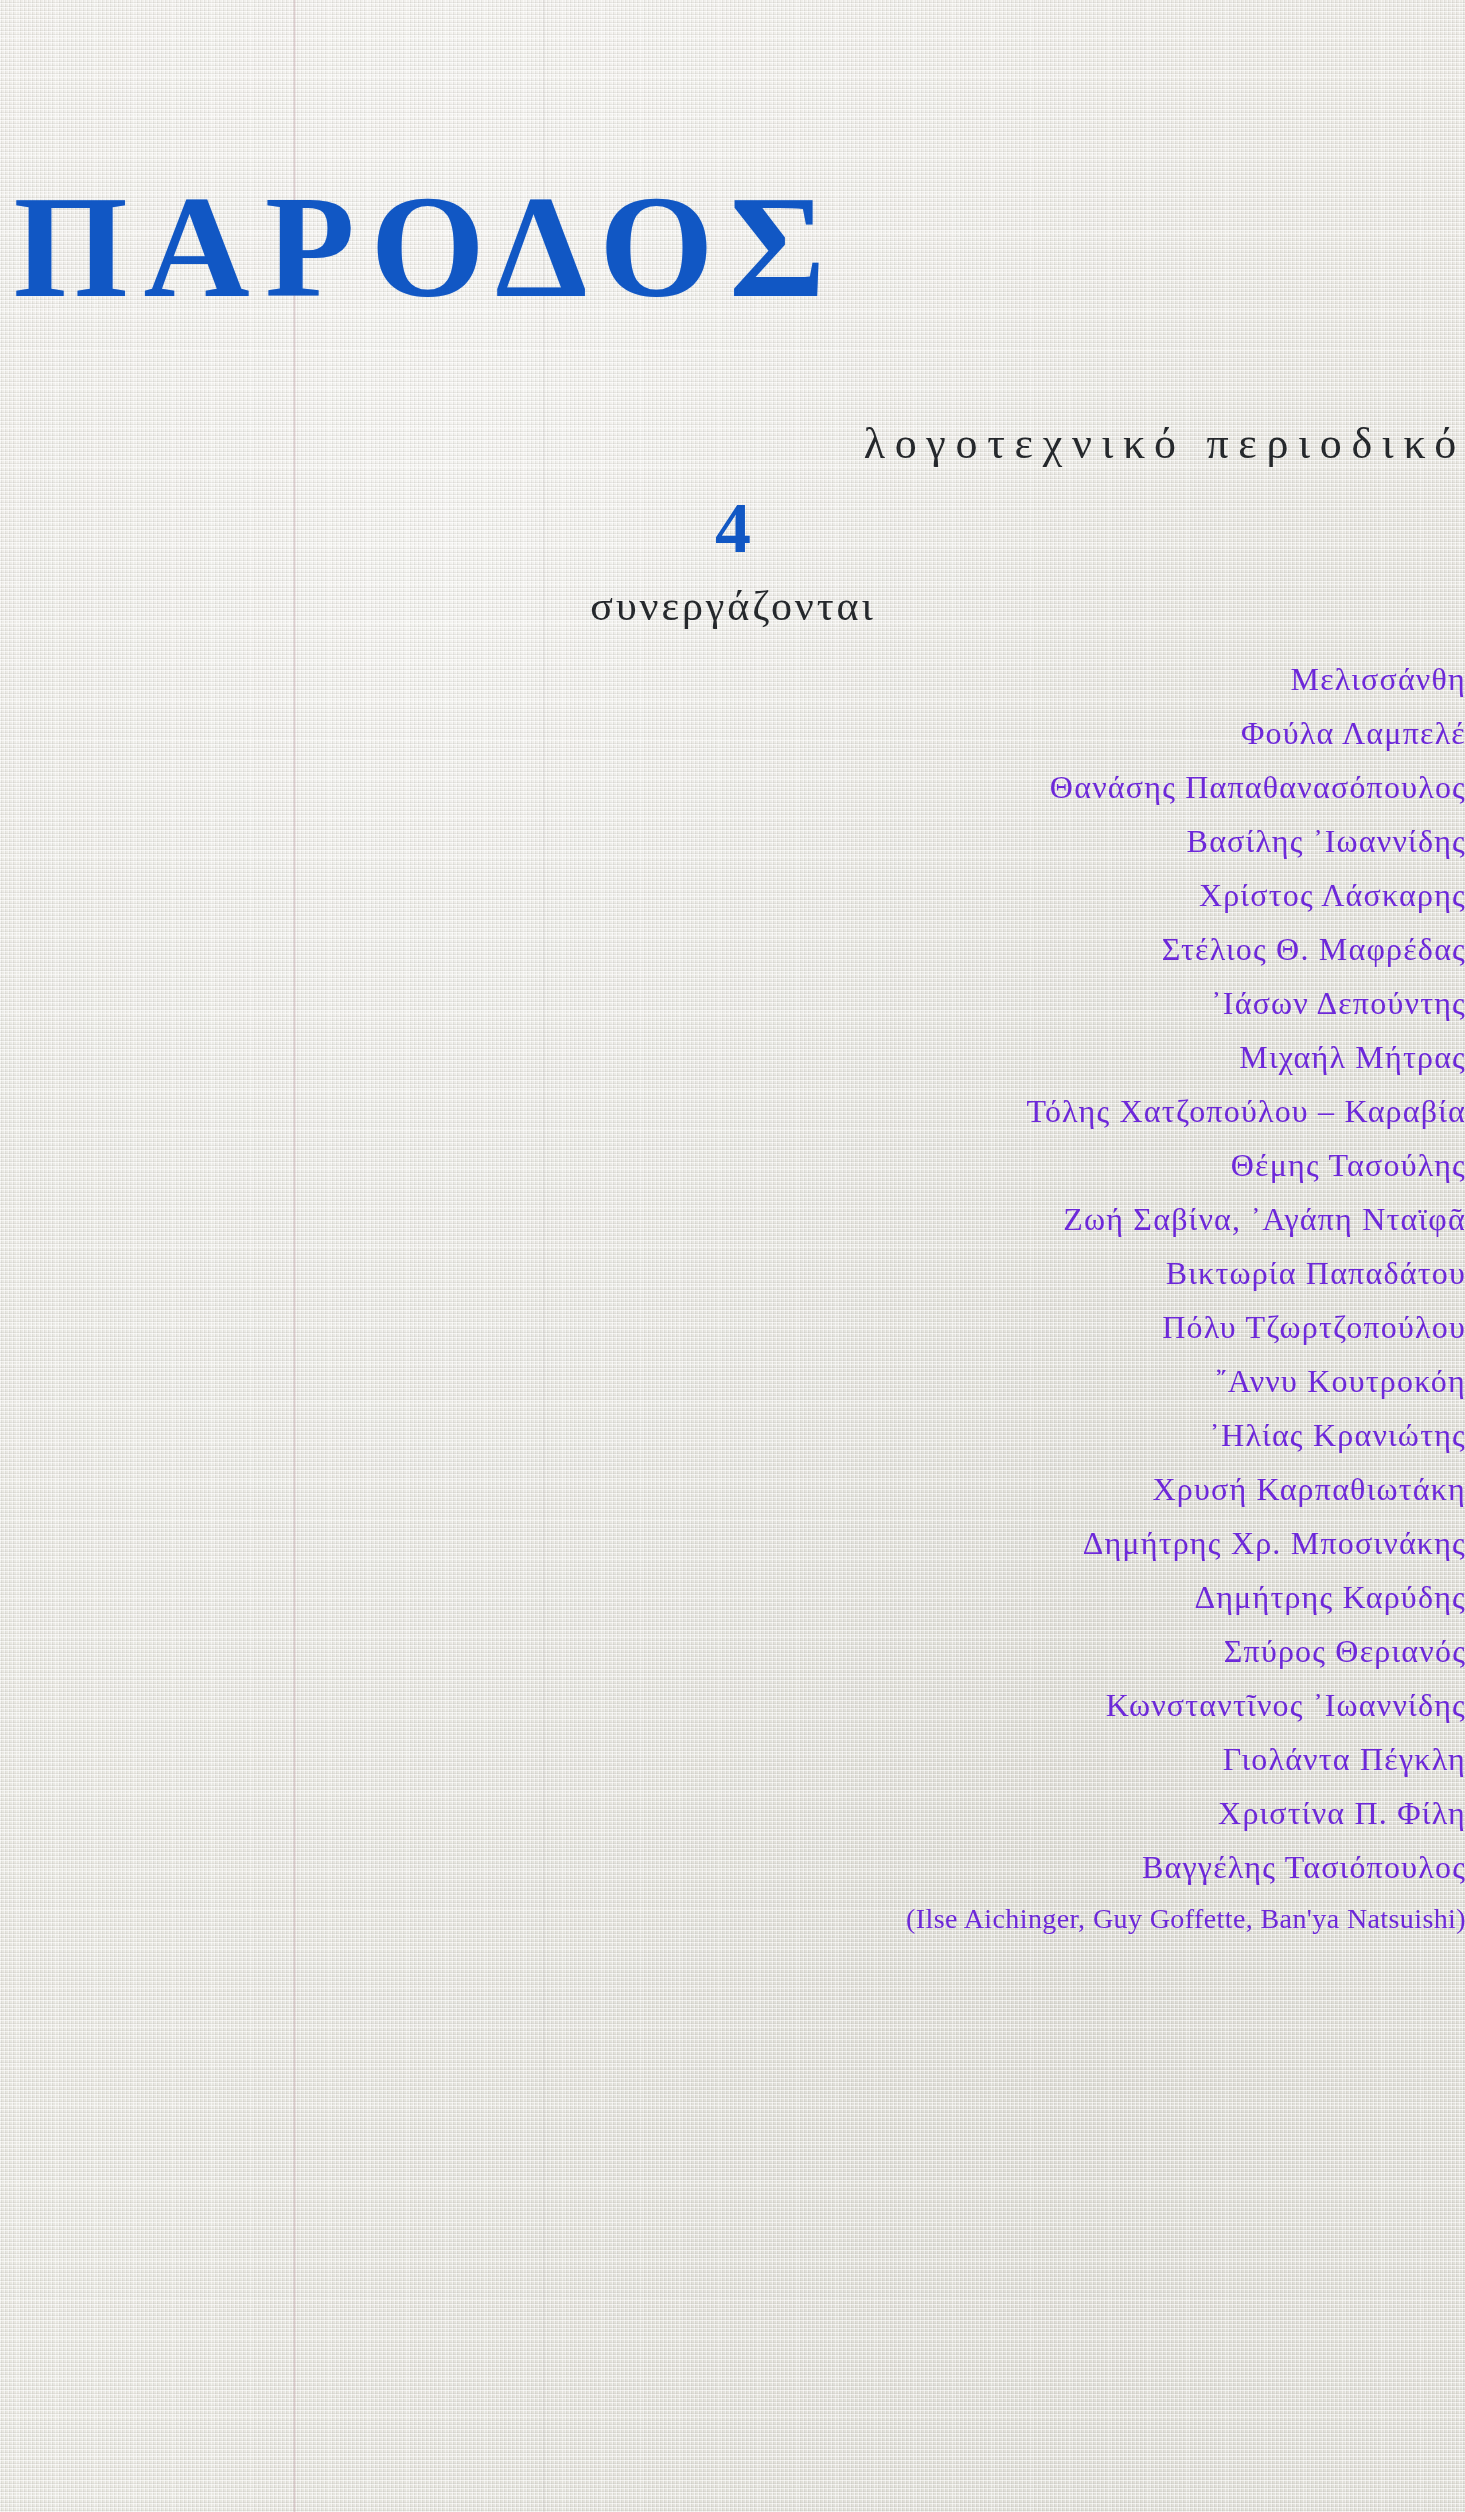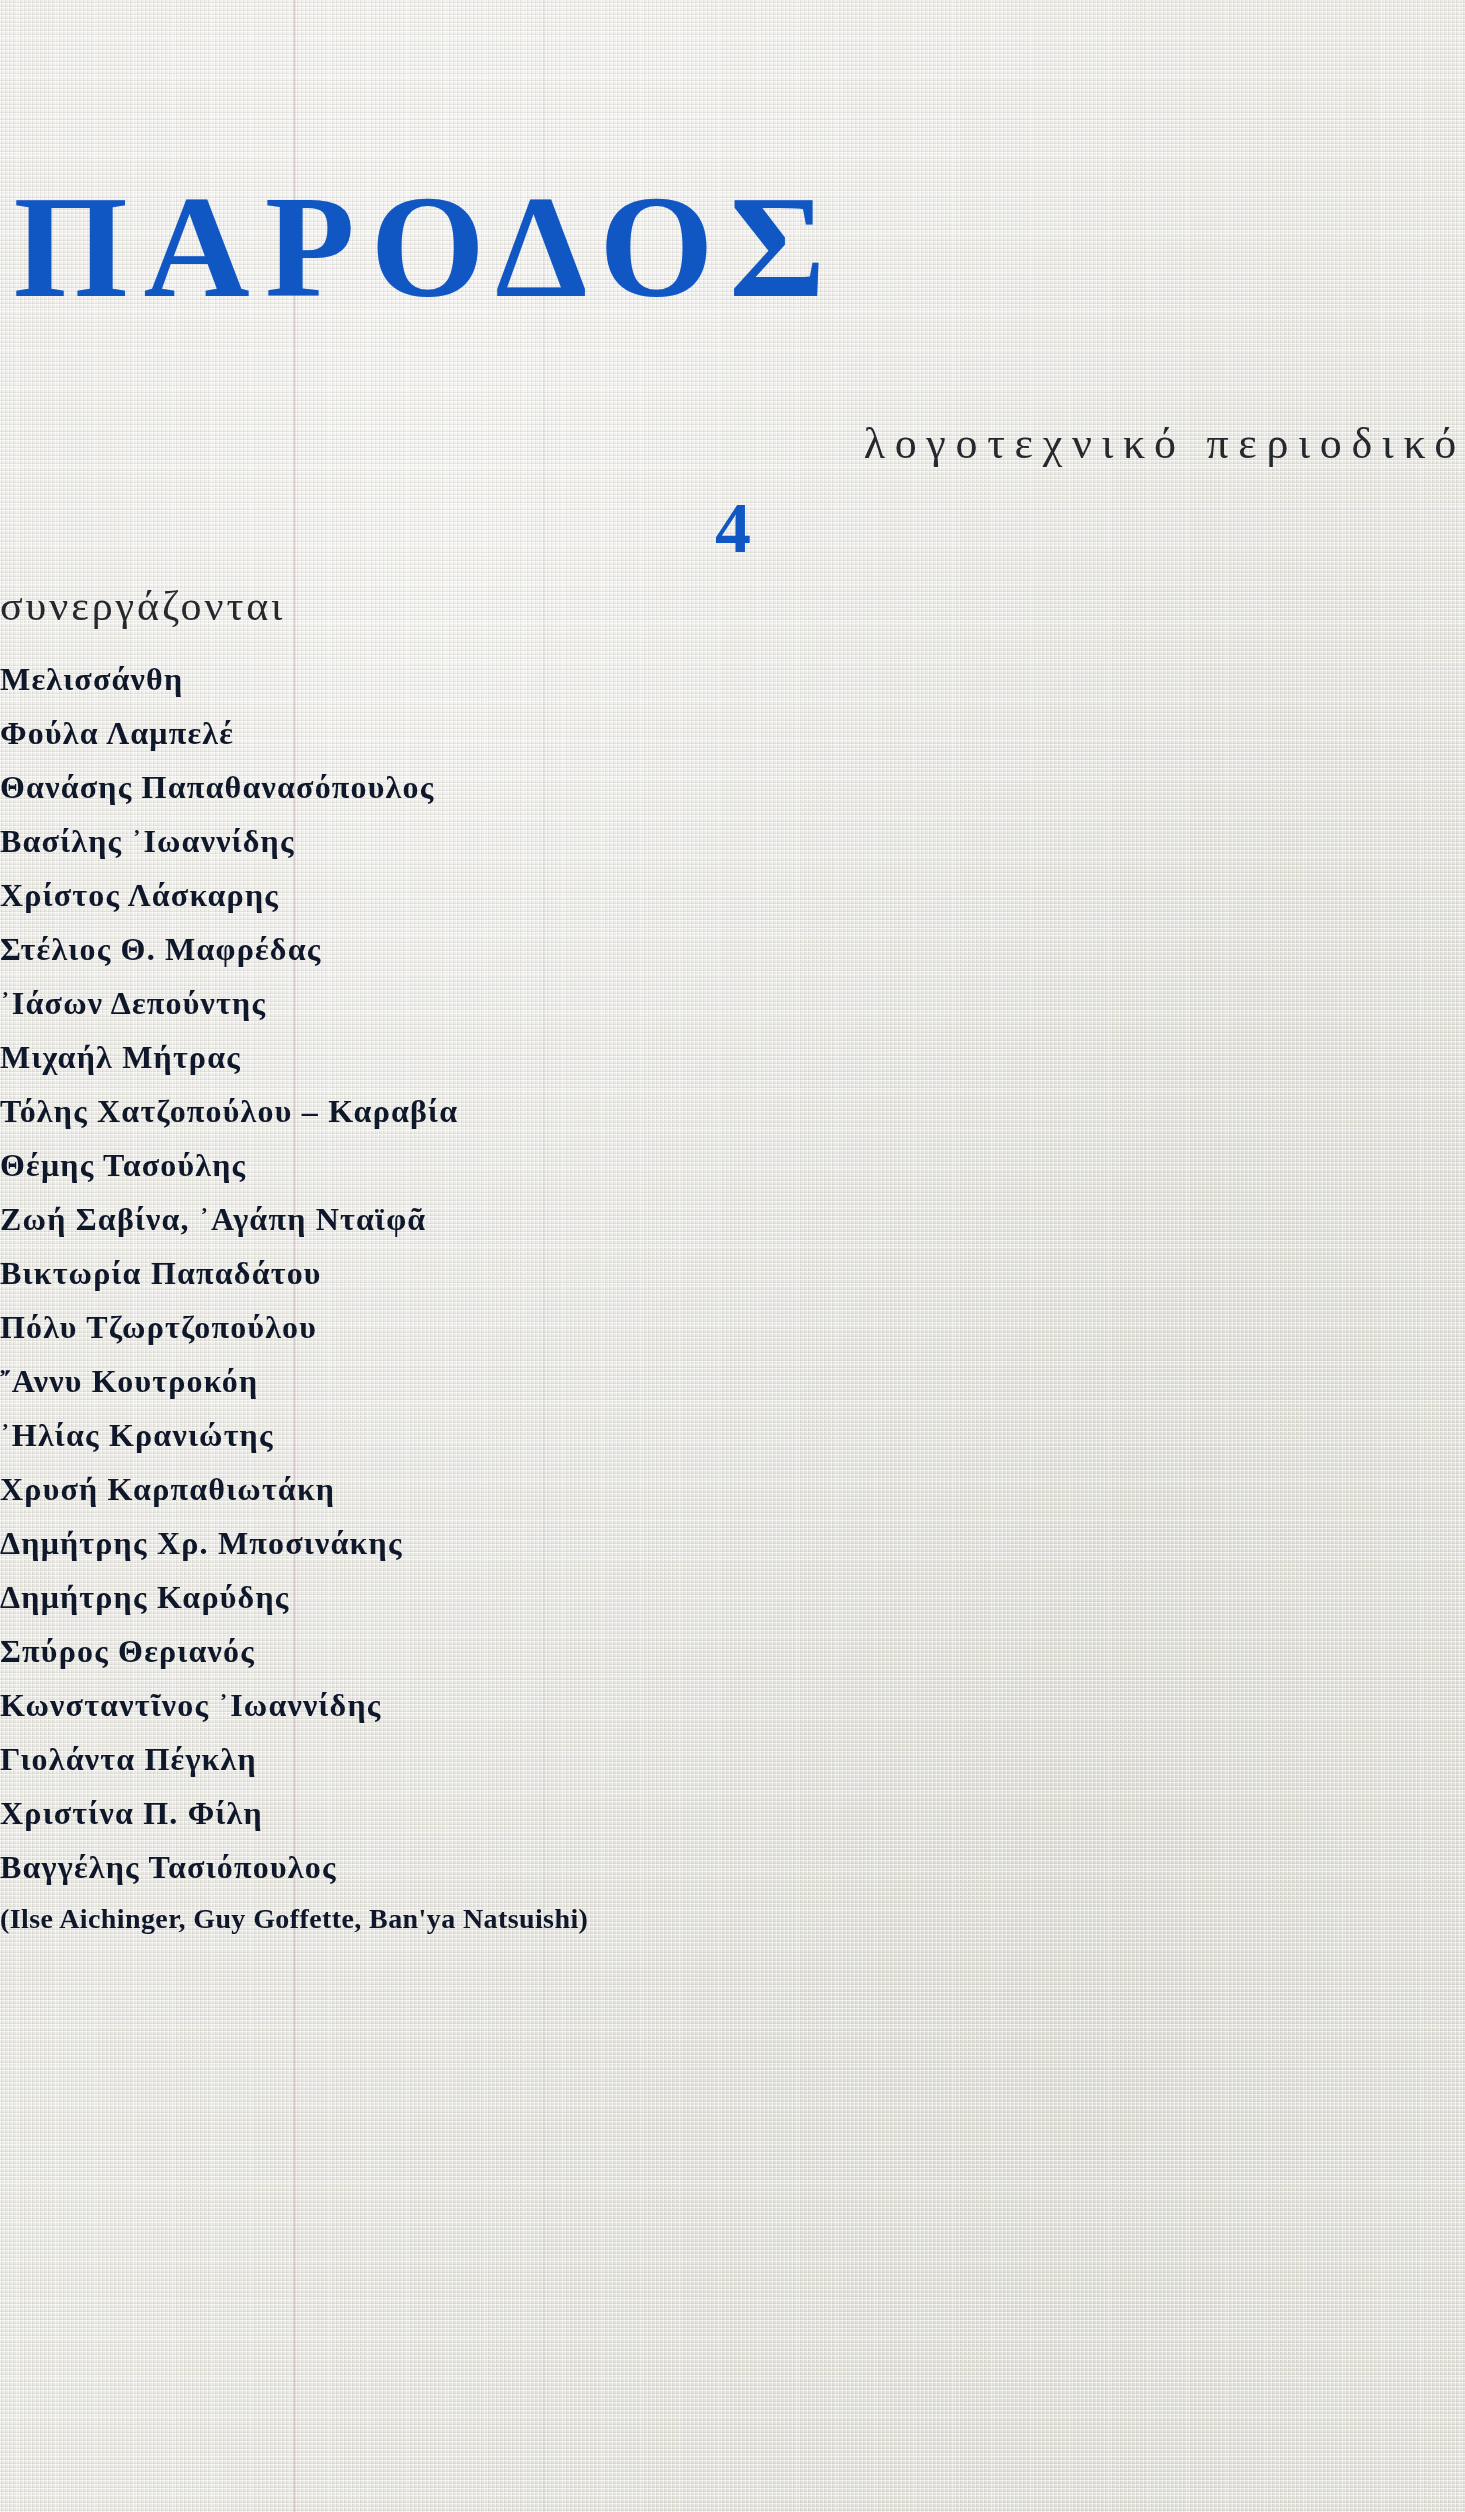--- a/index.html
+++ b/index.html
@@ -82,39 +82,39 @@
     text-align: center;
     margin-top: 23px;
     color: #1157c4;
     font-family: "Liberation Serif", serif;
     font-weight: bold;
     font-size: 72px;
     line-height: 1;
   }
 
   .contributors-heading {
-    text-align: left;
+    text-align: center;
     margin-top: 17.5px;
     color: #25282c;
     font-family: "Liberation Serif", serif;
     font-size: 42px;
     letter-spacing: 2.9px;
     font-weight: 400;
   }
 
   .contributors {
     margin-top: 33px;
     list-style: none;
     padding: 0;
   }
   .contributors li {
-    text-align: left;
-    color: #0f172a;
+    text-align: right;
+    color: #6d28d9;
     font-family: "Liberation Serif", serif;
-    font-weight: bold;
+    font-weight: normal;
     font-size: 32px;
     letter-spacing: 1.2px;
     line-height: 1;
     margin: 0 0 22px 0;
     white-space: nowrap;
   }
   .contributors li.foreign {
     font-size: 28px;
     letter-spacing: 0.4px;
     margin-top: 3.9px;

